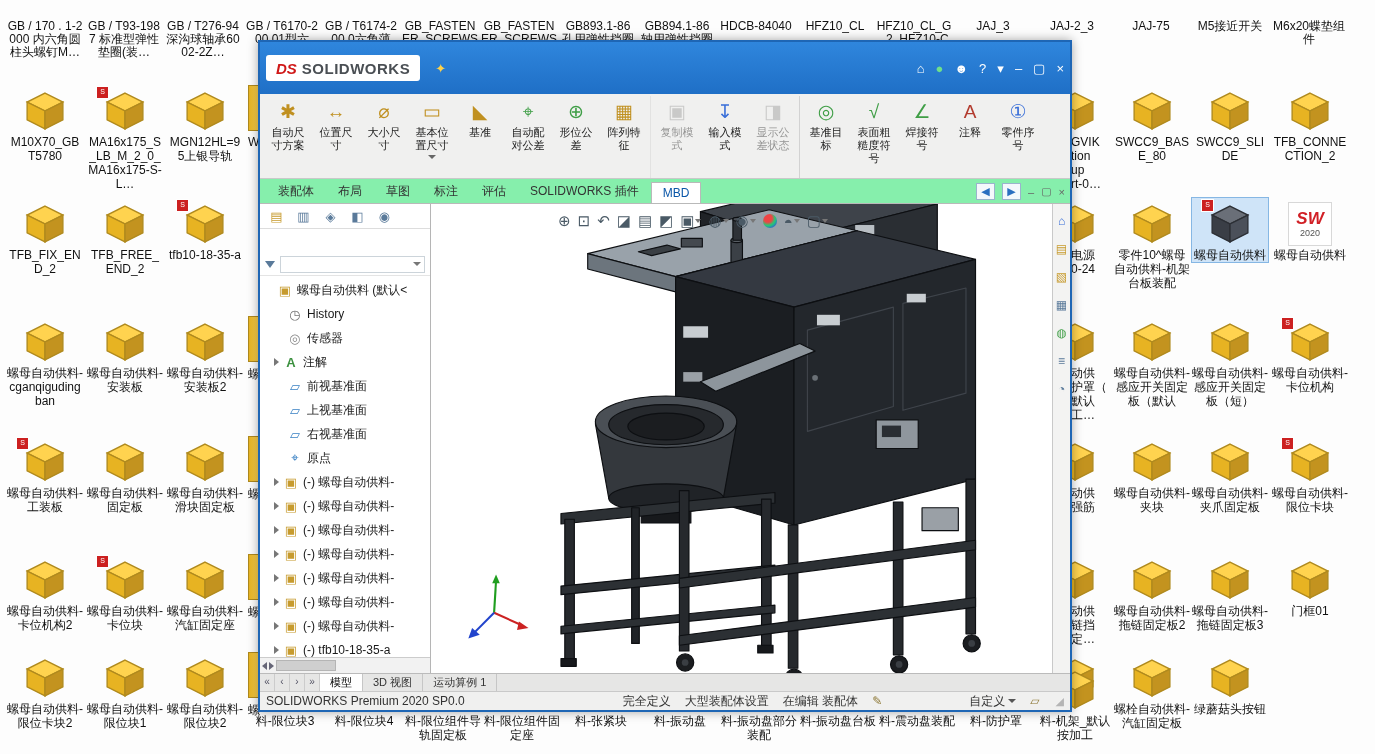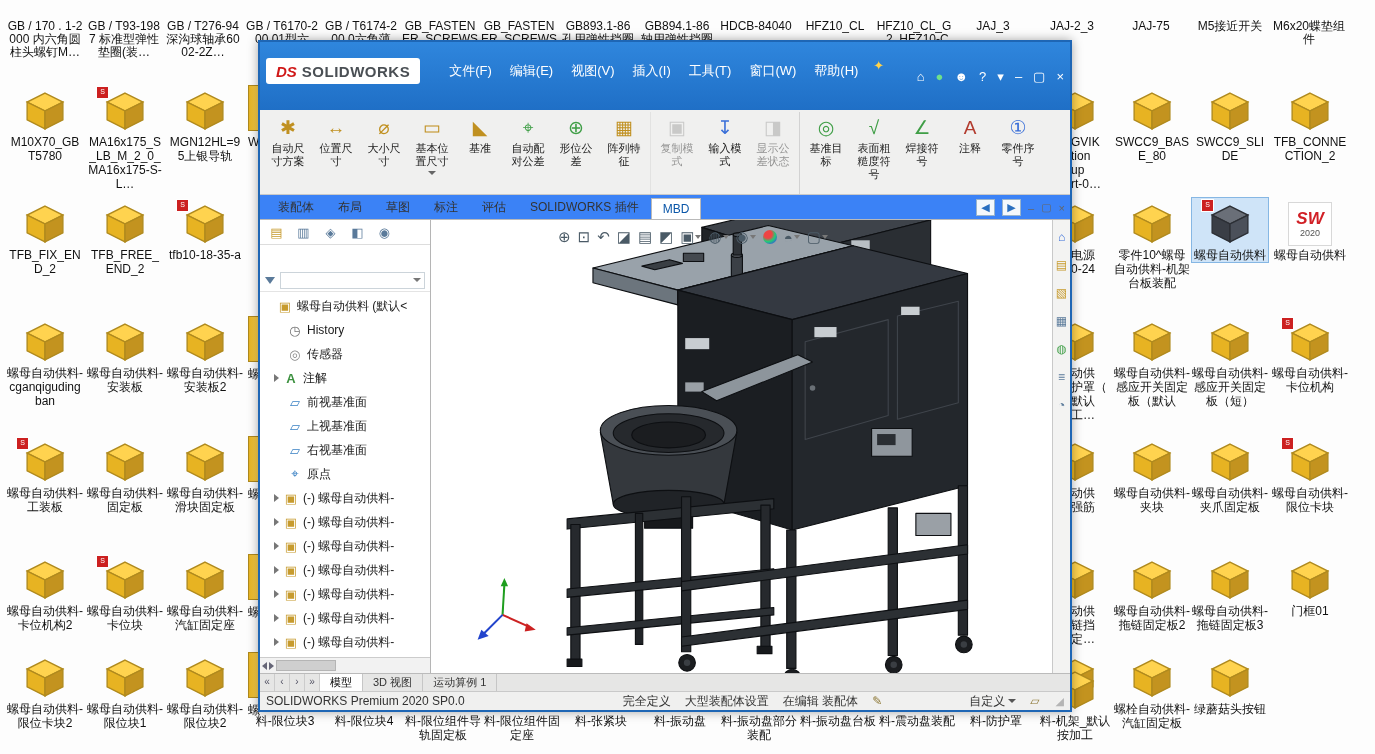--- a/index.html
+++ b/index.html
@@ -43,43 +43,43 @@
   .fr{position:absolute;left:0;width:12px;}
   .fr:nth-of-type(1){top:85px}.fr:nth-of-type(2){top:316px}.fr:nth-of-type(3){top:436px}
   .fr:nth-of-type(4){top:554px}.fr:nth-of-type(5){top:652px}
   .fr-ic{width:9px;height:44px;background:linear-gradient(90deg,#e7b322,#ffd34f);
     border:1px solid #b08a1e;border-right:none;}
   .fr-t{font-size:12px;color:#111;margin-top:4px;}
   
   .sw-window{position:absolute;left:258px;top:40px;width:814px;height:672px;background:#fff;
     border:2px solid #1e66b5;box-sizing:border-box;box-shadow:0 0 10px rgba(0,0,0,.35);z-index:10;
     display:flex;flex-direction:column;}
-  .tbar{display:flex;height:36px;flex:0 0 36px;
-    background:linear-gradient(180deg,#2f86dd,#1f6fc6);padding:16px 6px;gap:4px;}
+  .tbar{display:flex;align-items:center;height:36px;flex:0 0 36px;
+    background:linear-gradient(180deg,#2f86dd,#1f6fc6);padding:8px 6px;gap:13px;}
   .logo{background:#fff;border-radius:3px;height:26px;display:flex;align-items:center;padding:0 10px;gap:5px;}
   .logo-mark{color:#d01919;font-weight:bold;font-style:italic;font-size:15px;}
   .logo-text{color:#4a4f54;font-weight:bold;font-size:15px;letter-spacing:.5px;}
   .menus{display:flex;margin-left:16px;}
   .menu-item{color:#fff;font-size:13px;padding:4px 9px;}
   .pin{color:#ffd24a;margin-left:2px;font-size:13px;}
   .tb-right{margin-left:auto;display:flex;align-items:center;gap:11px;color:#fff;font-size:13px;}
   .tb-ic{cursor:default;}
   .tb-green{color:#6fe08a;}
   
   .ribbon{height:82px;flex:0 0 82px;background:#f0f0ef;border-bottom:1px solid #c9c9c9;
     display:flex;align-items:stretch;padding:2px 2px 0 4px;position:relative;}
   .rb{width:48px;display:flex;flex-direction:column;align-items:center;padding-top:4px;gap:2px;}
   .rb .ric{font-size:19px;height:24px;line-height:24px;}
   .rb .rlb{font-size:11px;line-height:13px;text-align:center;color:#222;max-width:40px;word-break:break-all;}
   .rb[data-disabled="true"]{opacity:.45;}
   .rb[data-dd="true"]::after{content:"";width:0;height:0;border-left:4px solid transparent;
     border-right:4px solid transparent;border-top:4px solid #666;margin-top:1px;}
   .rb[data-sep="true"]{border-left:1px solid #d2d2d2;margin-left:2px;padding-left:2px;}
   
-  .cmtabs{height:24px;flex:0 0 24px;background:#3b82f6;display:flex;align-items:flex-end;
+  .cmtabs{height:24px;flex:0 0 24px;background:#86efac;display:flex;align-items:flex-end;
     padding-left:6px;border-bottom:1px solid #b9b9b9;position:relative;}
   .cmtab{font-size:12px;padding:3px 11px;color:#333;border:1px solid transparent;border-bottom:none;}
   .cmtab[data-active="1"]{background:#fff;border-color:#b9b9b9;color:#0a56a8;}
   .doccontrols{position:absolute;right:5px;top:2px;display:flex;gap:7px;align-items:center;
     color:#666;font-size:11px;}
   .navbtn{border:1px solid #9ab4cc;background:#f4f8fc;color:#2a6fc0;width:17px;height:15px;
     text-align:center;line-height:14px;}
   
   .main{flex:1;display:flex;min-height:0;position:relative;}
   .panel{width:170px;flex:0 0 170px;border-right:1px solid #b5b5b5;display:flex;
@@ -853,36 +853,20 @@
   </div>
 </div>
 
 <div class="sw-window">
 
   <div class="tbar">
     <div class="logo">
       <span class="logo-mark">DS</span>
       <span class="logo-text">SOLIDWORKS</span>
     </div>
-    <div class="menus">
-
-        <span class="menu-item">文件(F)</span>
-
-        <span class="menu-item">编辑(E)</span>
-
-        <span class="menu-item">视图(V)</span>
-
-        <span class="menu-item">插入(I)</span>
-
-        <span class="menu-item">工具(T)</span>
-
-        <span class="menu-item">窗口(W)</span>
-
-        <span class="menu-item">帮助(H)</span>
-      </div>
     <span class="pin">✦</span>
     <div class="tb-right">
       <span class="tb-ic">⌂</span>
       <span class="tb-ic tb-green">●</span>
       <span class="tb-ic">☻</span>
       <span class="tb-ic">?</span>
       <span class="tb-ic">▾</span>
       <span class="tb-ic">–</span>
       <span class="tb-ic">▢</span>
       <span class="tb-ic">×</span>

